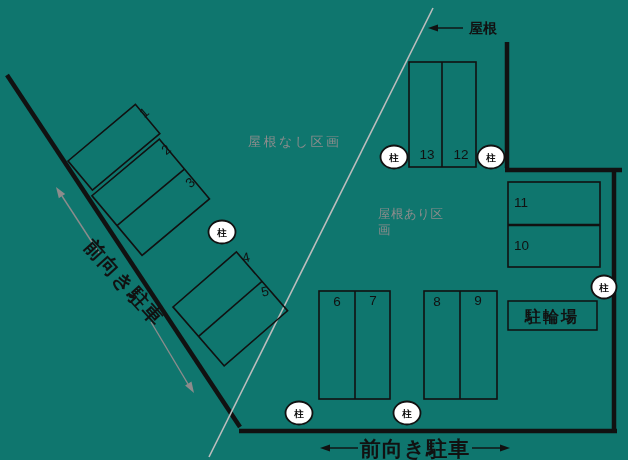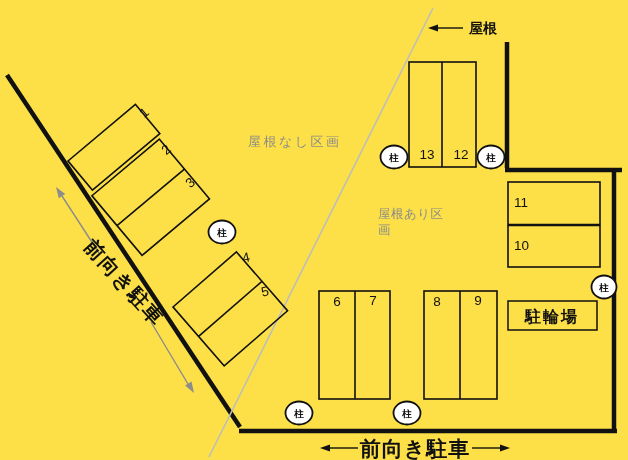--- a/index.html
+++ b/index.html
@@ -1,16 +1,16 @@
 <!DOCTYPE html>
 <html><head>
 <meta charset="utf-8">
 <style>
   html,body{margin:0;padding:0;background:#ffffff;}
-  #stage{position:relative;width:628px;height:460px;background:#fde047;overflow:hidden;
+  #stage{position:relative;width:628px;height:460px;background:#0f766e;overflow:hidden;
          font-family:"Liberation Sans",sans-serif;text-align:center;}
   svg{display:block;}
   text{font-family:"Liberation Sans","DejaVu Sans",sans-serif;}
   .num{font-size:13.5px;fill:#111111;}
   .pil{font-size:9.5px;font-weight:bold;fill:#111111;}
   .b14{font-size:14px;font-weight:bold;fill:#111111;}
   .b16{font-size:16px;font-weight:bold;fill:#111111;letter-spacing:2px;}
   .b20{font-size:20px;font-weight:bold;fill:#111111;letter-spacing:1.5px;}
   .b21{font-size:21px;font-weight:bold;fill:#111111;letter-spacing:1px;}
   .gray13{font-size:13px;letter-spacing:2.5px;}

